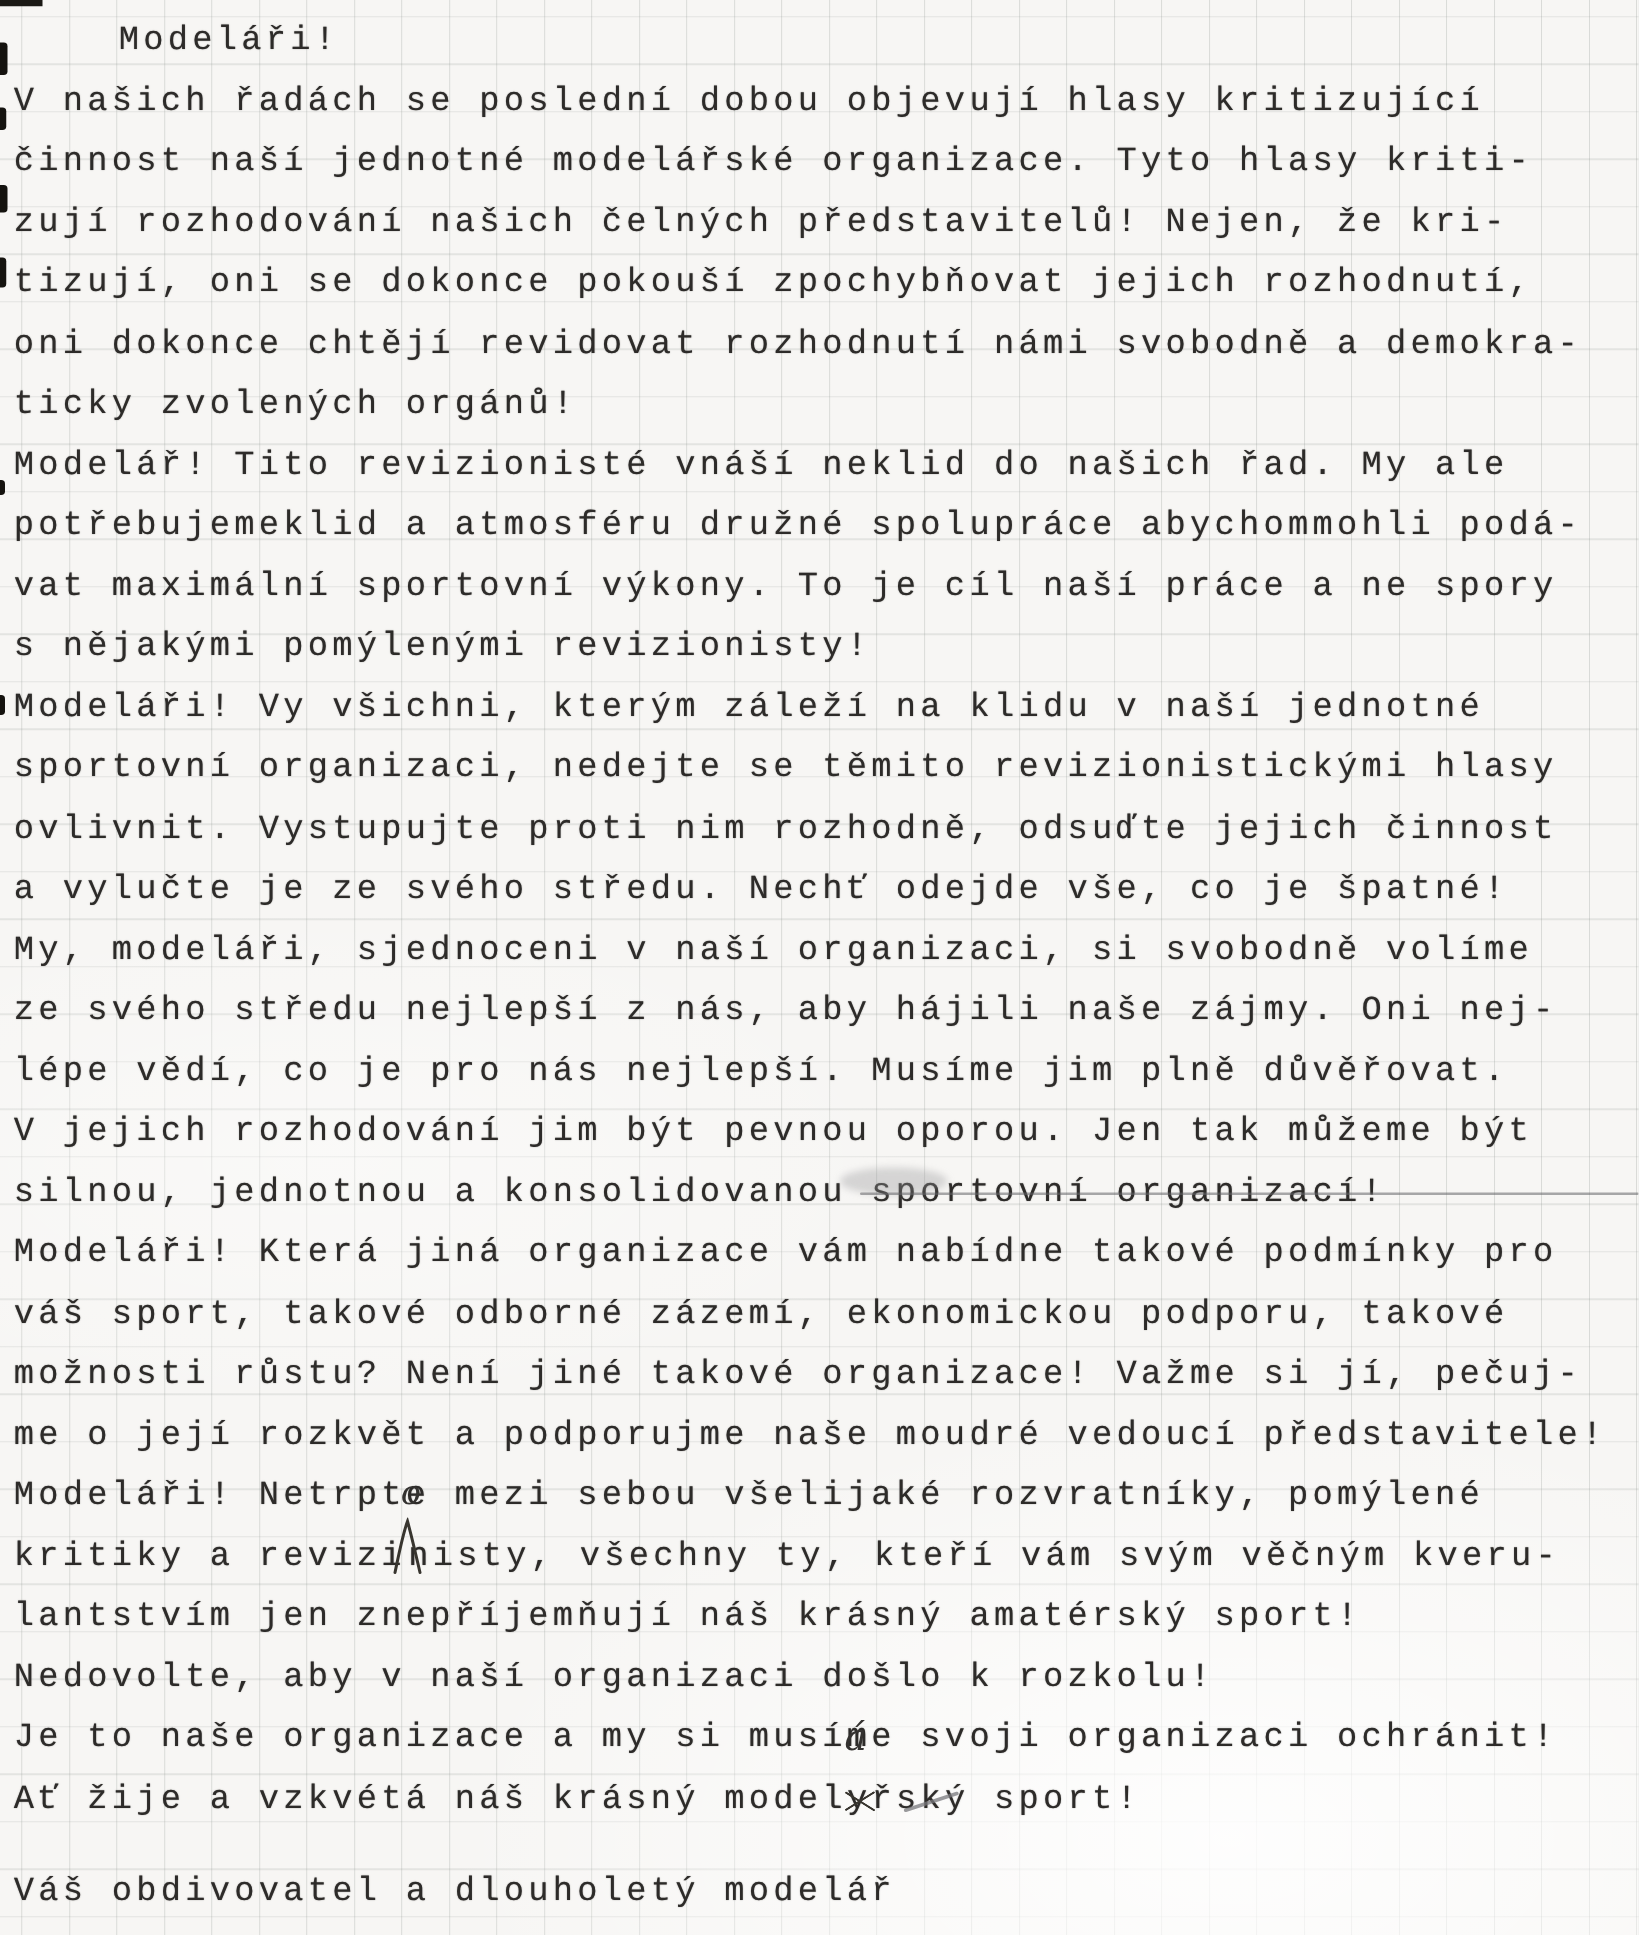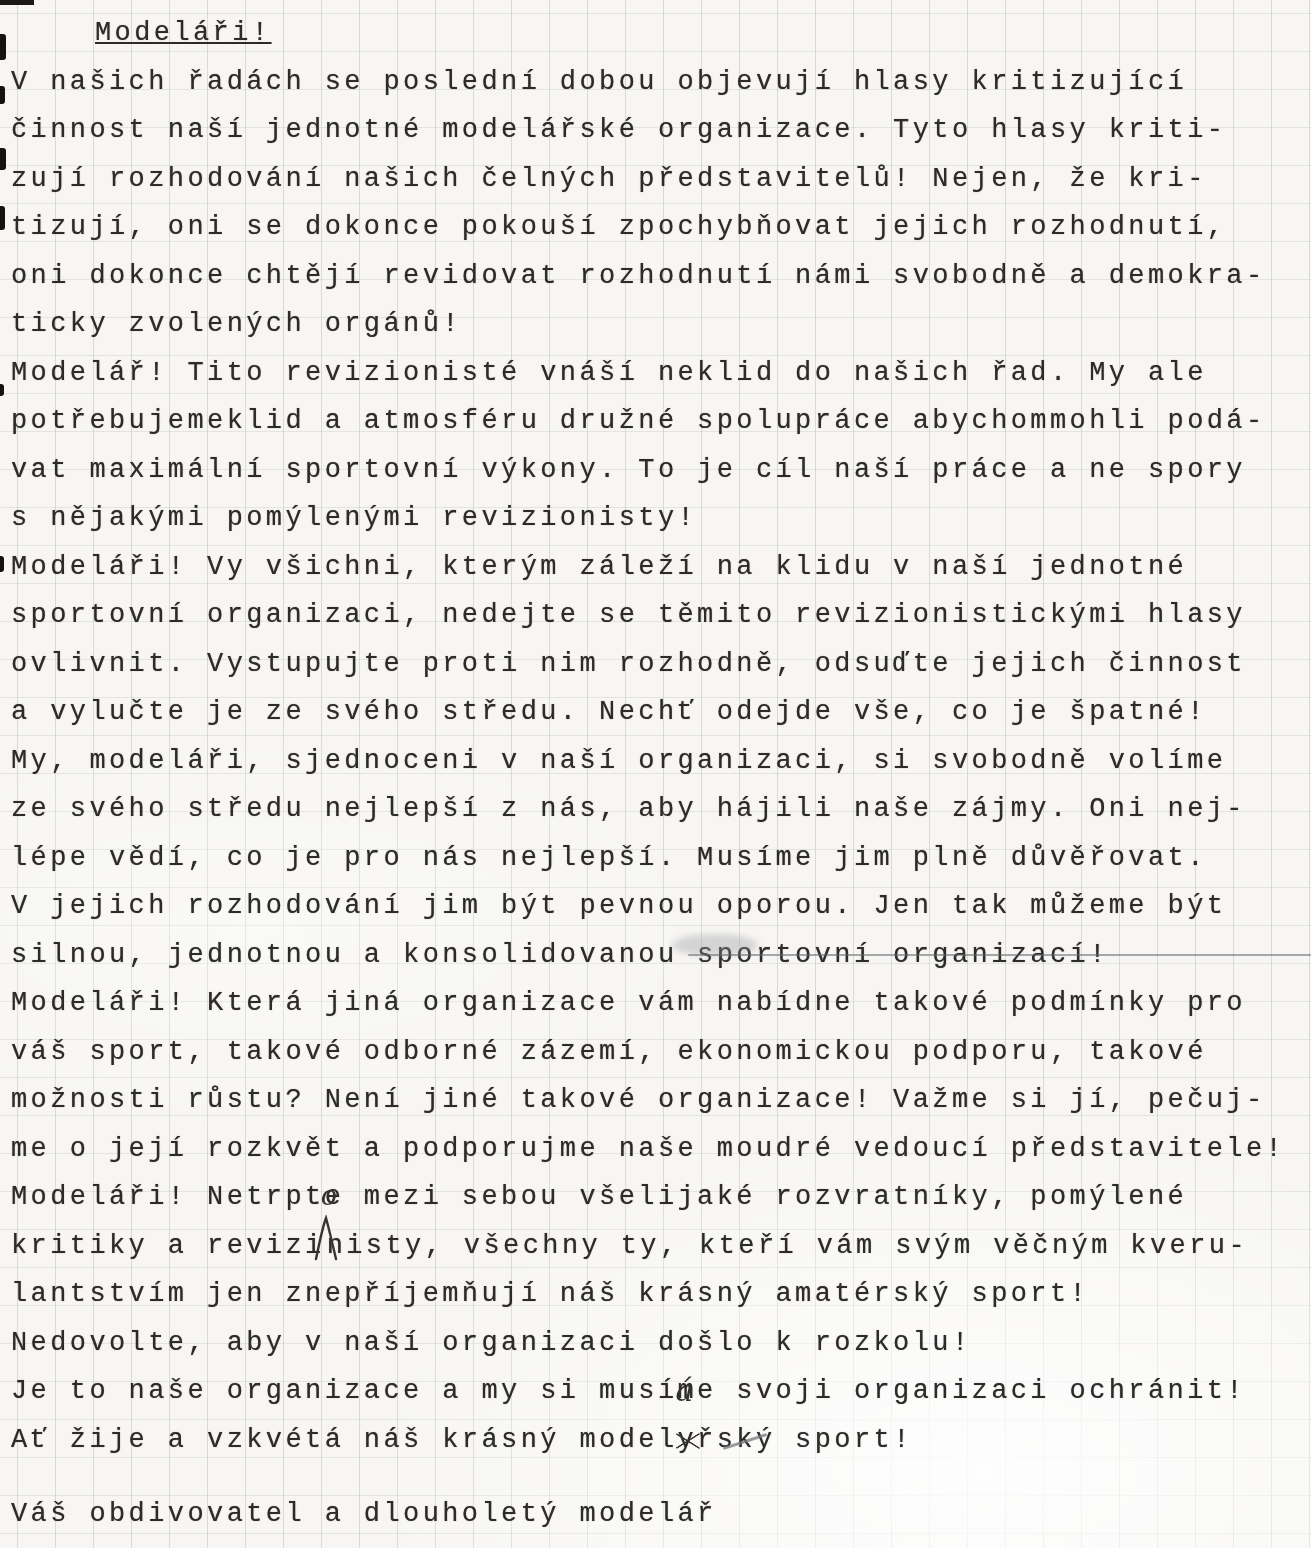--- a/index.html
+++ b/index.html
@@ -27,21 +27,21 @@
     font-family:"Liberation Mono","DejaVu Sans Mono",monospace;
     font-size:27px;
     letter-spacing:3.4px;
     line-height:48.5px;
     color:#2d2b29;
     text-shadow:0 0 1px rgba(45,43,41,0.55);
     white-space:pre;
     z-index:2;
   }
   .line{height:48.5px;}
-  .line.indent{padding-left:84px;text-decoration:underline;}
+  .line.indent{padding-left:84px;}
   .line.gap{margin-top:26px;}
 
   
   .ins{position:relative;display:inline-block;width:2px;height:1em;vertical-align:baseline;}
   .ins svg{position:absolute;left:-13px;bottom:-8px;width:28px;height:46px;}
   .ins .above{
     position:absolute;left:-4px;top:-44px;
     font-family:"DejaVu Serif","Liberation Serif",serif;
     font-style:italic;font-size:27px;letter-spacing:0;
     color:#343230;text-shadow:none;line-height:1;

